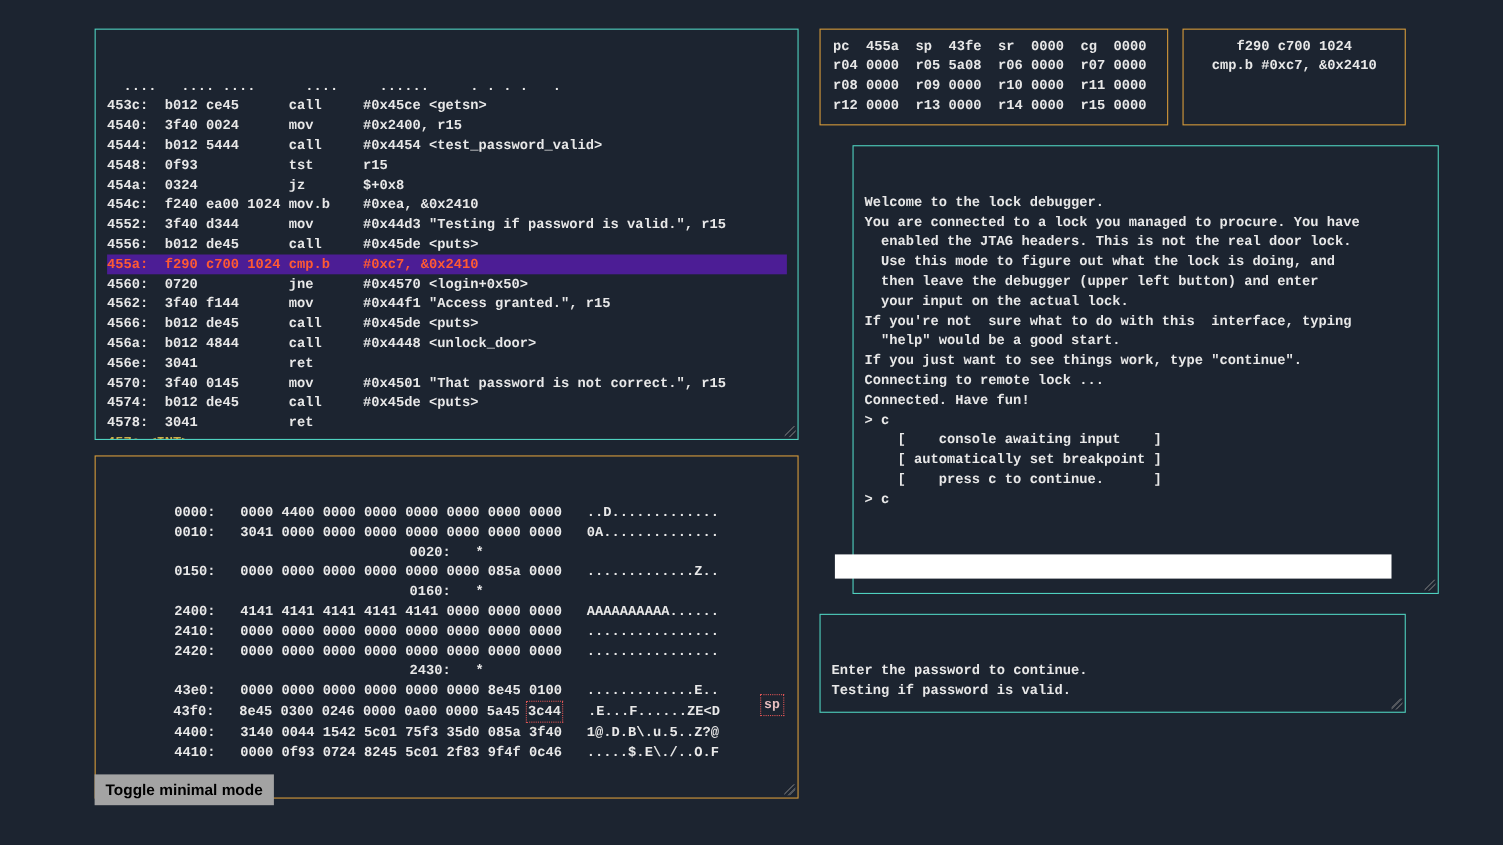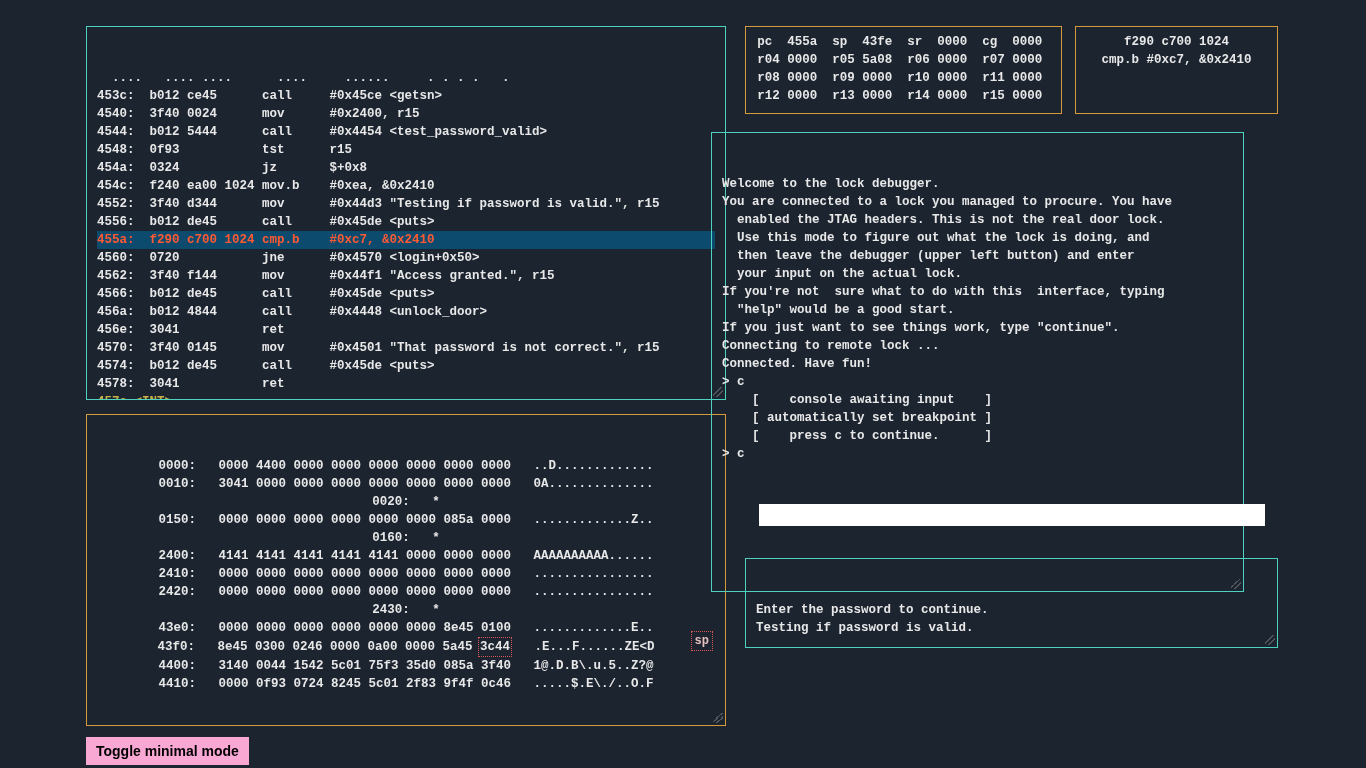--- a/index.html
+++ b/index.html
@@ -22,21 +22,21 @@
   }
   .teal-border { border: 1px solid #4fd1bf; }
   .orange-border { border: 1px solid #d59a3a; text-align: center; }
 
   .disasm {
     left: 86px; top: 26px; width: 640px; height: 374px;
     line-height: 18px;
     overflow: auto;
   }
   .disasm-line { white-space: pre; }
-  .disasm-line.highlight { background: #0c4a6e; color: #ff5a33; }
+  .disasm-line.highlight { background: #4c1d95; color: #ff5a33; }
   .disasm-label { color: #c9b048; }
 
   .memdump {
     left: 86px; top: 414px; width: 640px; height: 312px;
     line-height: 18px;
   }
   .sp-marker {
     position: absolute;
     border: 1px dotted #d55;
     font-size: 12px;
@@ -54,50 +54,49 @@
 
   .regs {
     left: 745px; top: 26px; width: 317px; height: 88px;
     line-height: 18px;
   }
   .curinst {
     left: 1075px; top: 26px; width: 203px; height: 88px;
     line-height: 18px;
   }
   .console {
-    left: 711px; top: 132px; width: 533px; height: 460px;
+    left: 775px; top: 132px; width: 533px; height: 408px;
     line-height: 18px;
   }
   .console-input {
     position: absolute;
     left: 759px; top: 504px;
     width: 506px; height: 22px;
     background: #fff;
     border: none;
     outline: none;
     font-family: inherit;
     font-size: 12.5px;
     padding: 0 4px;
   }
   .io {
     left: 745px; top: 558px; width: 533px; height: 90px;
     line-height: 18px;
   }
   .toggle-btn {
     position: absolute;
     left: 86px; top: 704px;
-    background: #f9a8d4;
+    background: #a3a3a3;
     color: #000;
     border: none;
     padding: 6px 10px;
     font-family: Arial, sans-serif;
     font-weight: bold;
     font-size: 14px;
     cursor: pointer;
-    margin-top: 33px;
   }
   .resize-handle {
     position: absolute;
     right: 2px; bottom: 2px;
     width: 10px; height: 10px;
     cursor: nwse-resize;
     background:
       linear-gradient(135deg, transparent 0 40%, #888 40% 50%, transparent 50% 65%, #888 65% 75%, transparent 75%);
     opacity: .5;
   }

